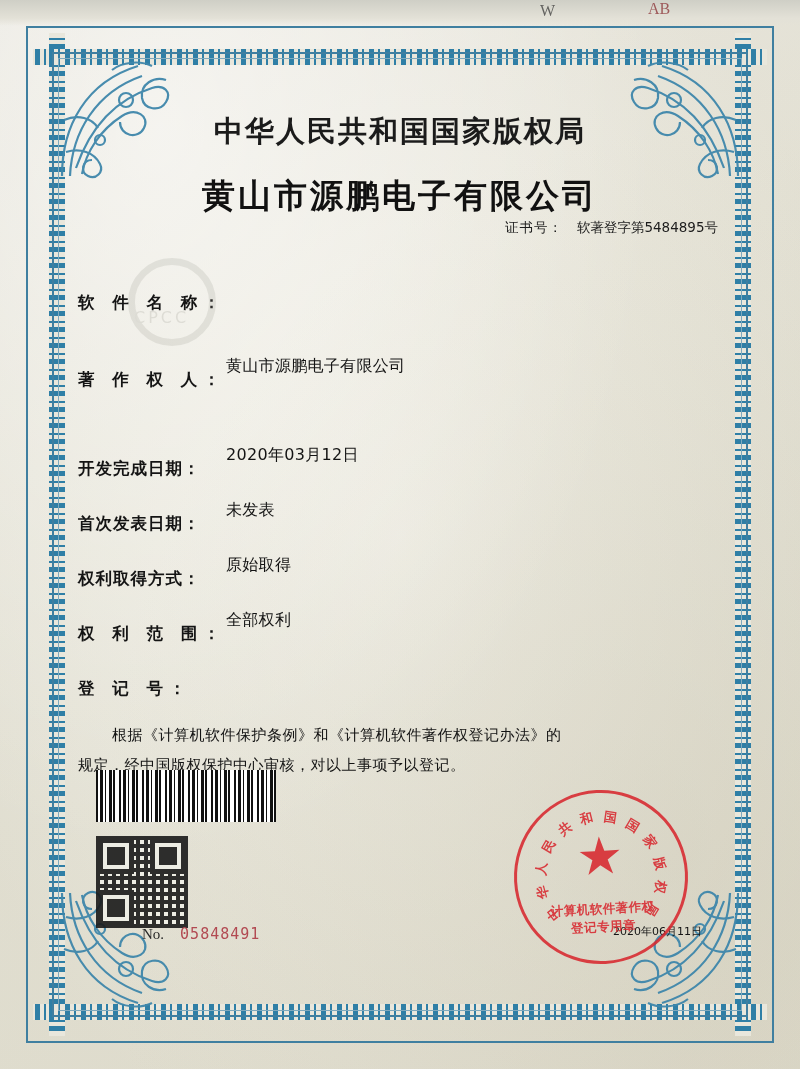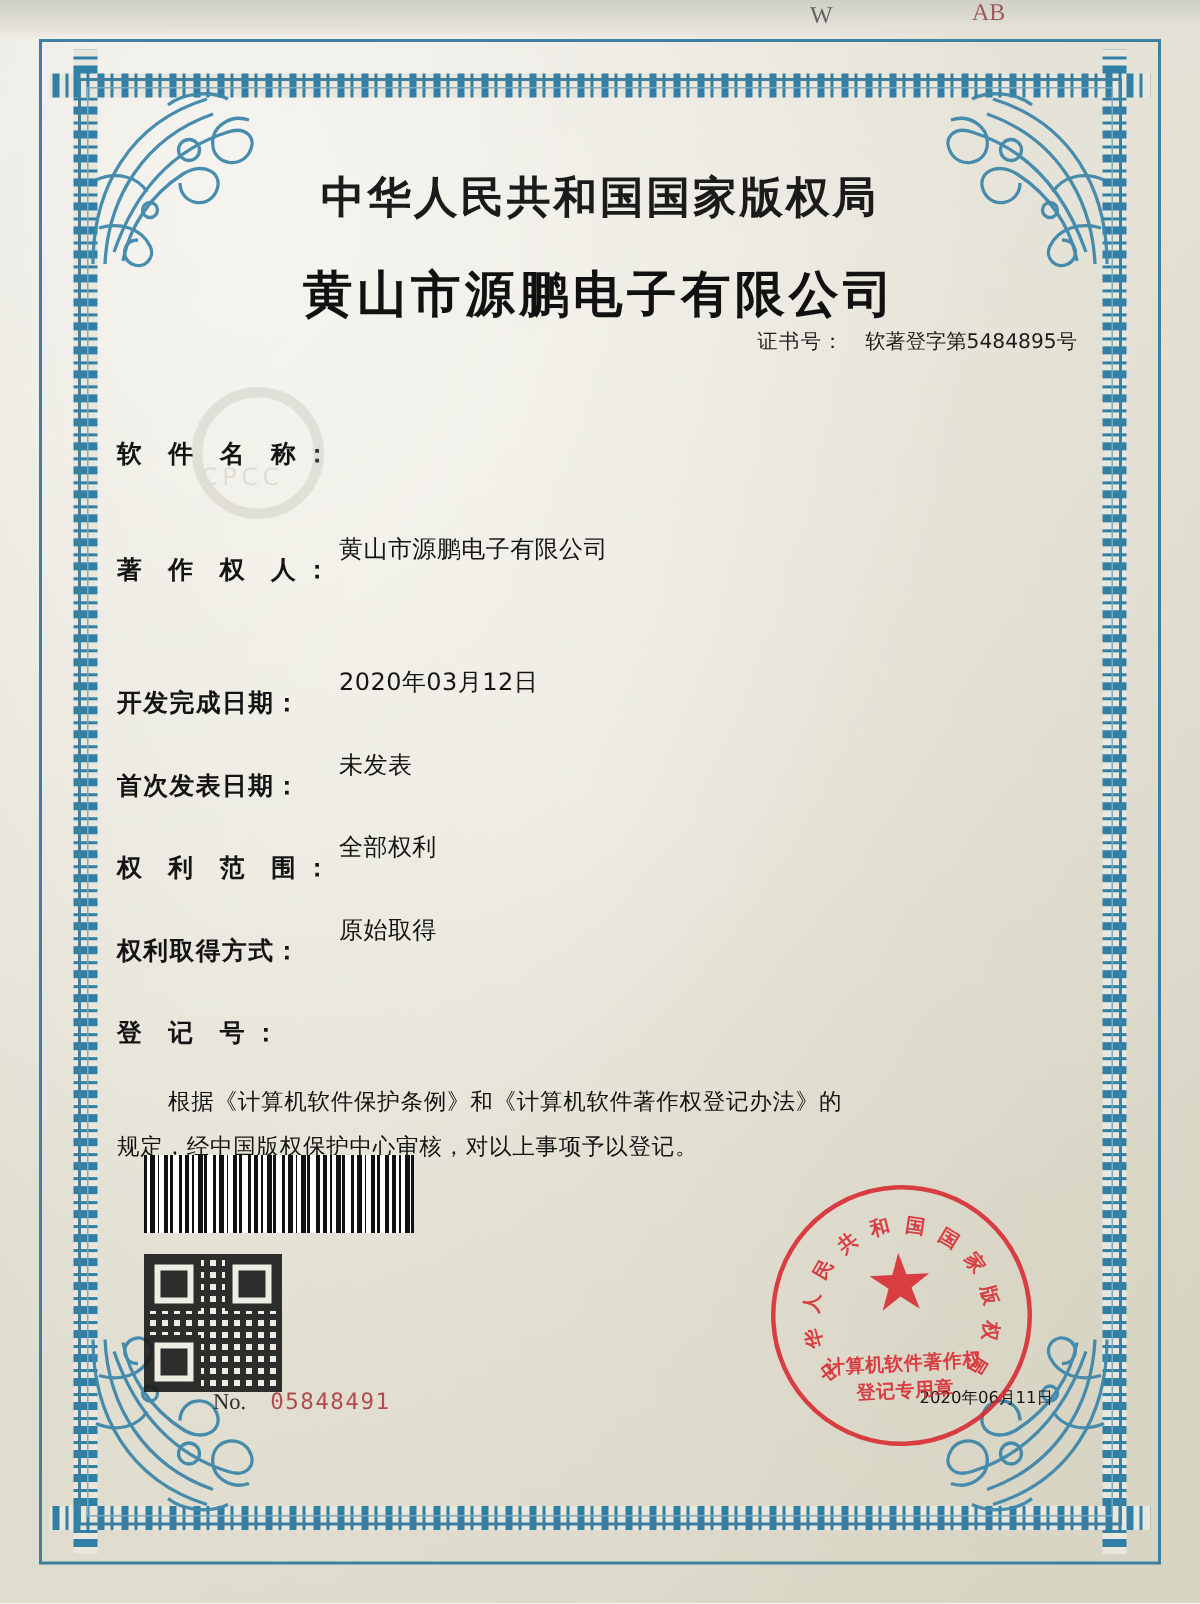--- a/index.html
+++ b/index.html
@@ -429,26 +429,26 @@
 
     <div class="field">
       <div class="k tight">开发完成日期：</div>
       <div class="v">2020年03月12日</div>
     </div>
     <div class="field">
       <div class="k tight">首次发表日期：</div>
       <div class="v">未发表</div>
     </div>
     <div class="field">
+      <div class="k tight">权利取得方式：</div>
+      <div class="v">原始取得</div>
+    </div>
+    <div class="field">
       <div class="k">权 利 范 围：</div>
       <div class="v">全部权利</div>
-    </div>
-    <div class="field">
-      <div class="k tight">权利取得方式：</div>
-      <div class="v">原始取得</div>
     </div>
     <div class="field">
       <div class="k">登 记 号：</div>
     </div>
 
     <div class="para">
       <span>根据《计算机软件保护条例》和《计算机软件著作权登记办法》的</span>
       <span class="line2">规定，经中国版权保护中心审核，对以上事项予以登记。</span>
     </div>
   </div>

